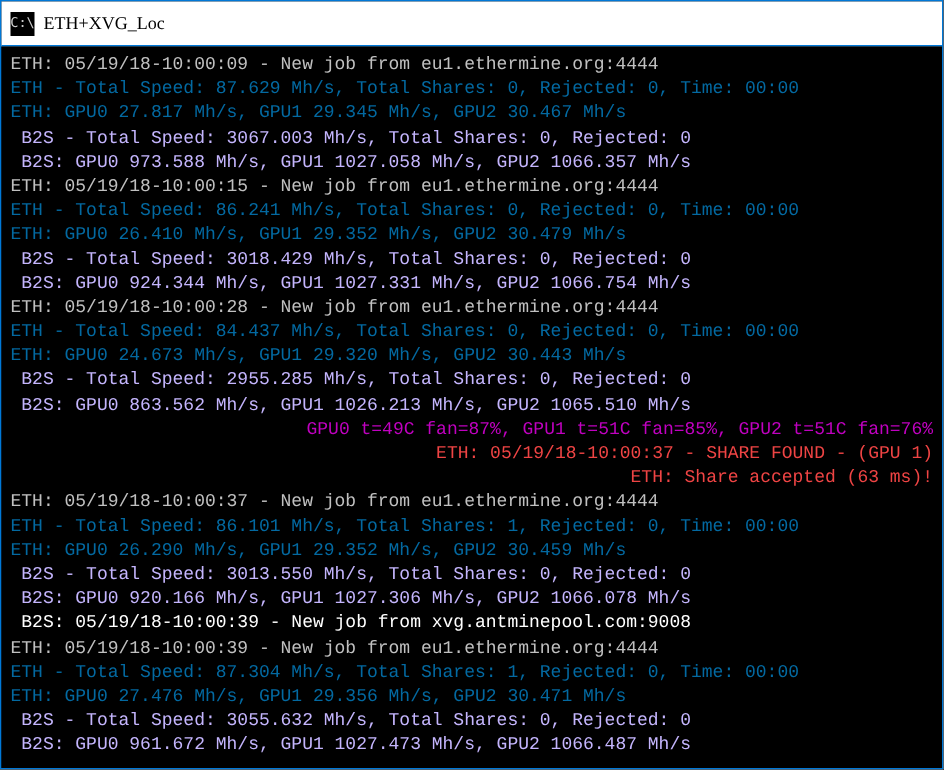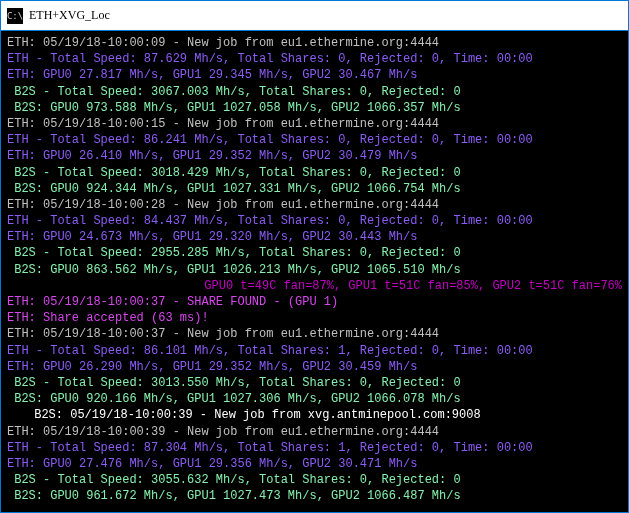--- a/index.html
+++ b/index.html
@@ -54,25 +54,25 @@
       line-height: 1.35;
       font-size: 12px;
       white-space: pre;
       height: calc(100% - 30px);
       overflow: hidden;
     }
     .term-line {
       display: block;
     }
     .c-white { color: #c0c0c0; }
-    .c-teal { color: #8b5cf6; }
-    .c-yellow { color: #86efac; font-family: Liberation Mono, monospace; }
+    .c-teal { color: #0369a1; }
+    .c-yellow { color: #c4b5fd; font-family: Liberation Mono, monospace; }
     .c-magenta { color: #c000c0; text-align: right; }
-    .c-green { color: #d946ef; }
-    .c-bright { color: #ffffff; margin-left: 20px; }
+    .c-green { color: #ef4444; text-align: right; }
+    .c-bright { color: #ffffff; }
   </style>
 </head>
 <body>
 
 <div class="window">
   <div class="titlebar">
     <div class="titlebar-icon">
       <span class="titlebar-icon-inner">C:\</span>
     </div>
     <span class="titlebar-text">ETH+XVG_Loc</span>

